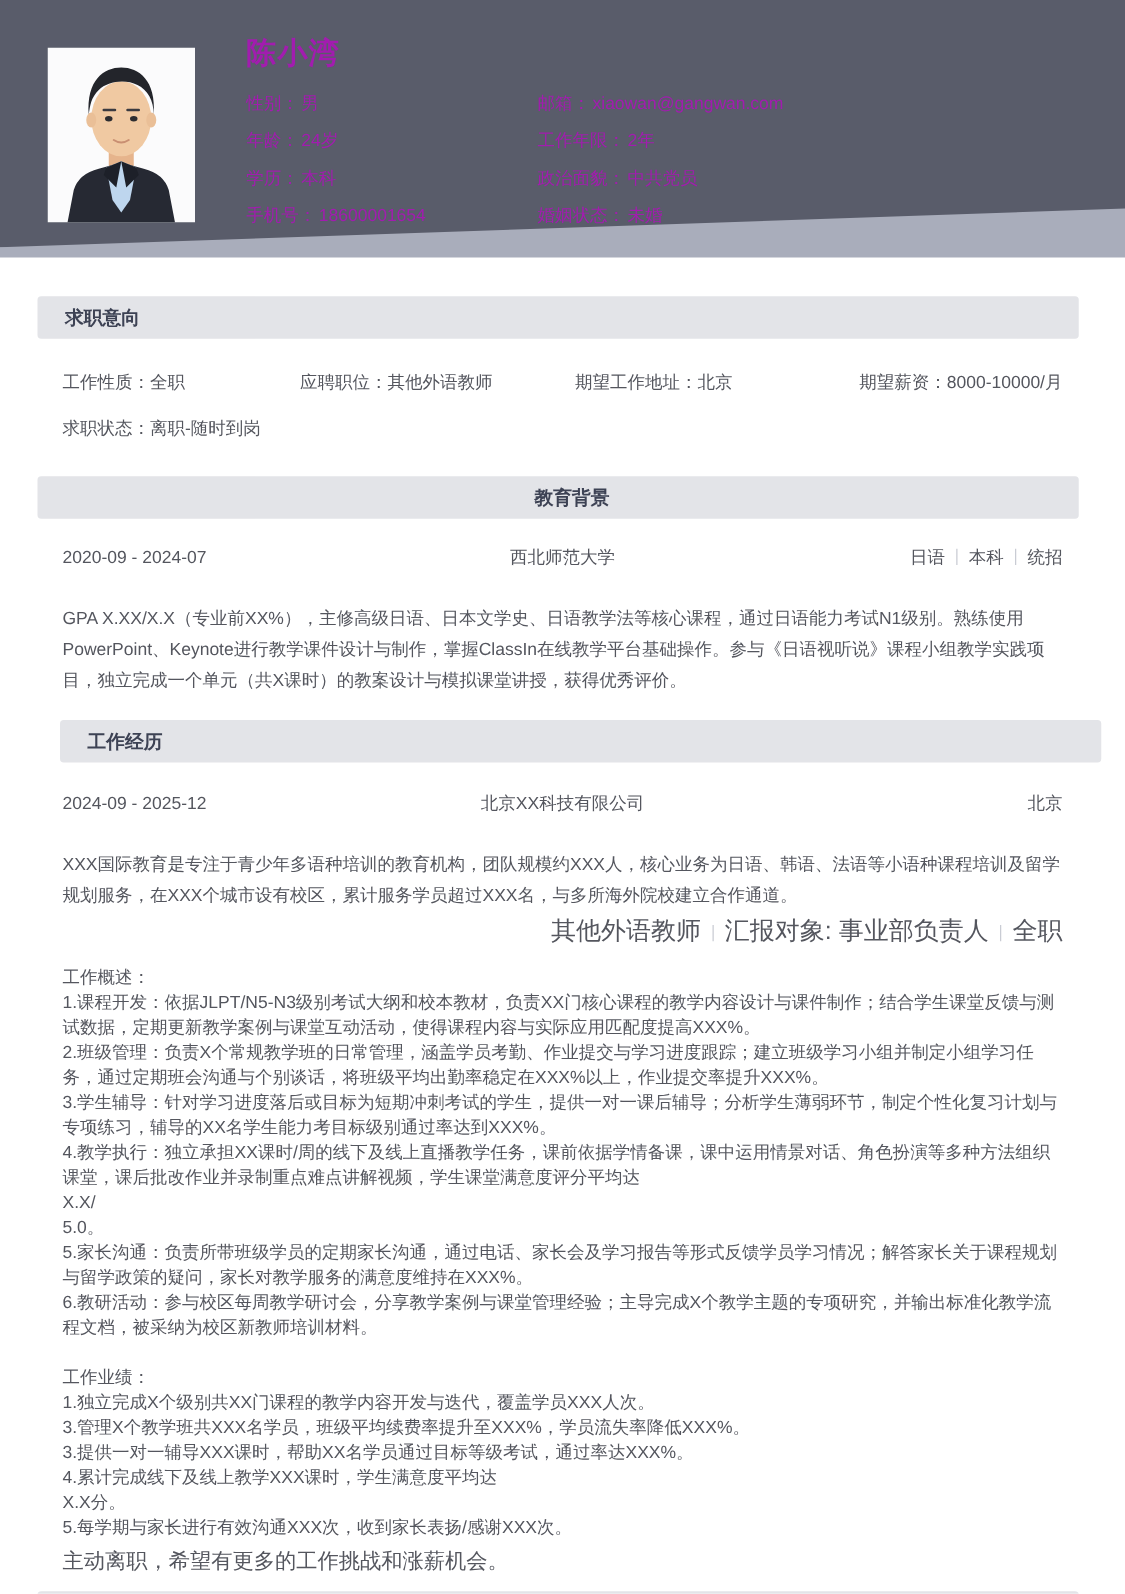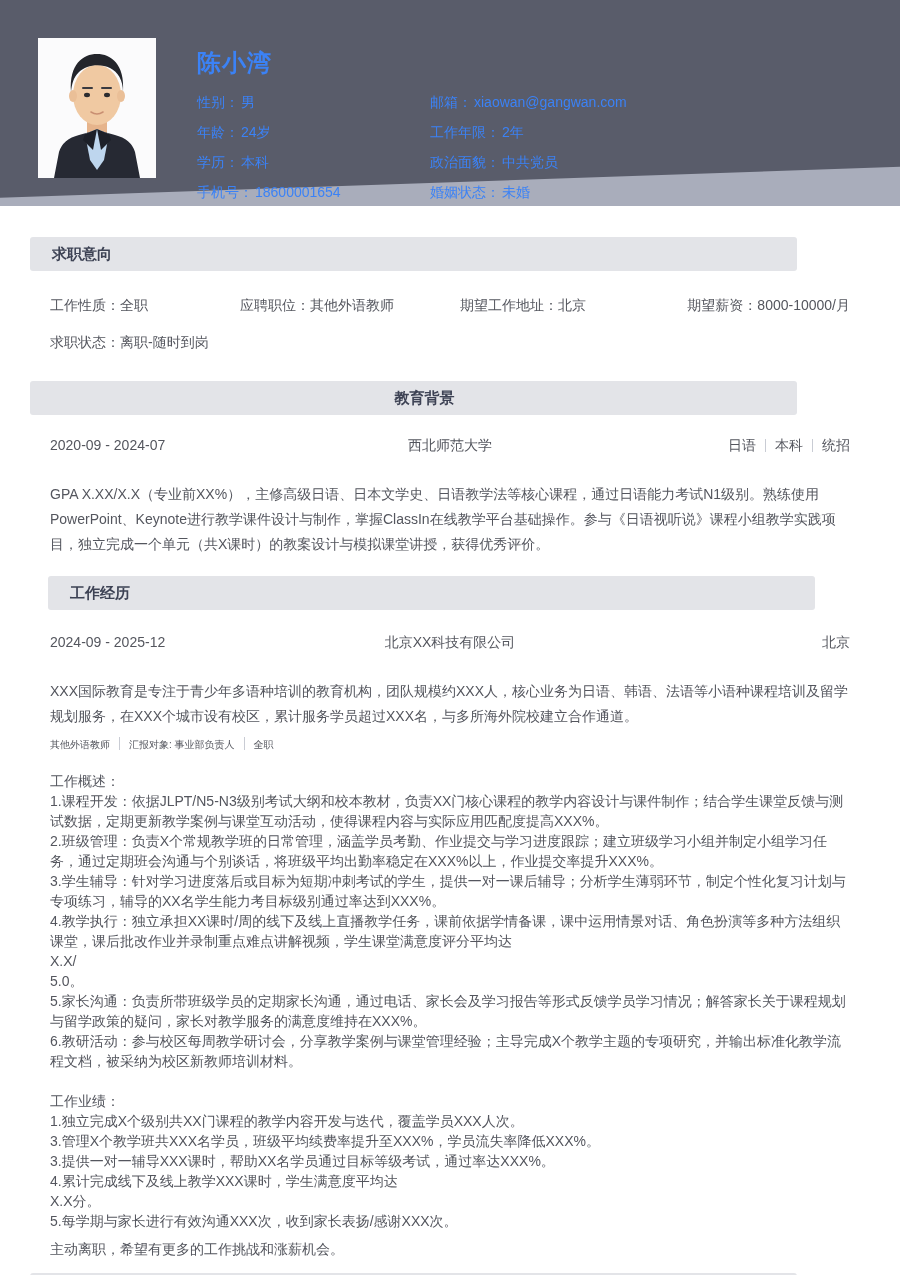--- a/index.html
+++ b/index.html
@@ -10,52 +10,52 @@
   }
   .page { width:900px; height:1275px; }
 
   
   .hdr { position:relative; width:900px; height:206px; }
   .band-light { position:absolute; left:0; top:0; width:100%; height:100%; background:#a9adbb; }
   .band-dark  { position:absolute; left:0; top:0; width:100%; height:100%; background:#595c6a;
                 clip-path:polygon(0 0,100% 0,100% 81%,0 96%); }
   .photo { position:absolute; left:38px; top:38px; width:118px; height:140px; }
   .photo svg { display:block; }
-  .hdr-info { position:absolute; left:197px; top:48px; color:#3b82f6; }
+  .hdr-info { position:absolute; left:197px; top:28px; color:#a21caf; }
   .name { font-size:24px; font-weight:700; letter-spacing:1px; line-height:30px; }
   .fields { margin-top:16px; display:grid; grid-template-columns:233px auto;
             row-gap:14px; font-size:14px; line-height:16px; }
   .lv .v { margin-left:2px; }
 
   
-  .bar { margin-left:30px; width:767px; height:34px; background:#e3e4e8; border-radius:3px;
+  .bar { margin-left:30px; width:833px; height:34px; background:#e3e4e8; border-radius:3px;
          display:flex; align-items:center; padding-left:22px; box-sizing:border-box;
          font-size:15px; font-weight:700; color:#3d4254; }
   .mt31 { margin-top:31px; } .mt29 { margin-top:29px;justify-content:center; }
   .mt19 { margin-top:19px;margin-left:48px; } .mt14 { margin-top:14px;justify-content:flex-end; }
 
   
   .intent-row1 { margin:24px 50px 0; display:grid;
                  grid-template-columns:190px 220px 216px 1fr;
                  font-size:14px; line-height:20px; }
   .intent-row1 .cell:last-child { text-align:right; }
   .intent-row2 { margin:17px 50px 0; font-size:14px; line-height:20px; }
 
   .meta-row { display:flex; margin:20px 50px 0; font-size:14px; line-height:20px; align-items:center; }
   .meta-row > div { flex:1; }
   .meta-center { text-align:center; }
   .meta-right  { text-align:right; }
 
   .para { margin:27px 50px 0; font-size:14px; line-height:25px; }
-  .role-row { margin:6px 50px 0; font-size:10px; line-height:20px; }
+  .role-row { margin:6px 50px 0; font-size:20px; line-height:20px;text-align:right; }
 
   .block { margin:16px 50px 0; font-size:14px; line-height:20px; }
   .block.mt20 { margin-top:20px; }
   .block .line { white-space:pre-line; }
-  .note { margin:8px 50px 0; font-size:14px; line-height:20px; }
+  .note { margin:8px 50px 0; font-size:17px; line-height:20px; }
 
   .sep { display:inline-block; width:1px; height:13px; background:#c9ccd4;
          margin:0 9px; vertical-align:-2px; }
 </style>
 </head>
 <body>
 
 <div class="page">
 
   <div class="hdr">

